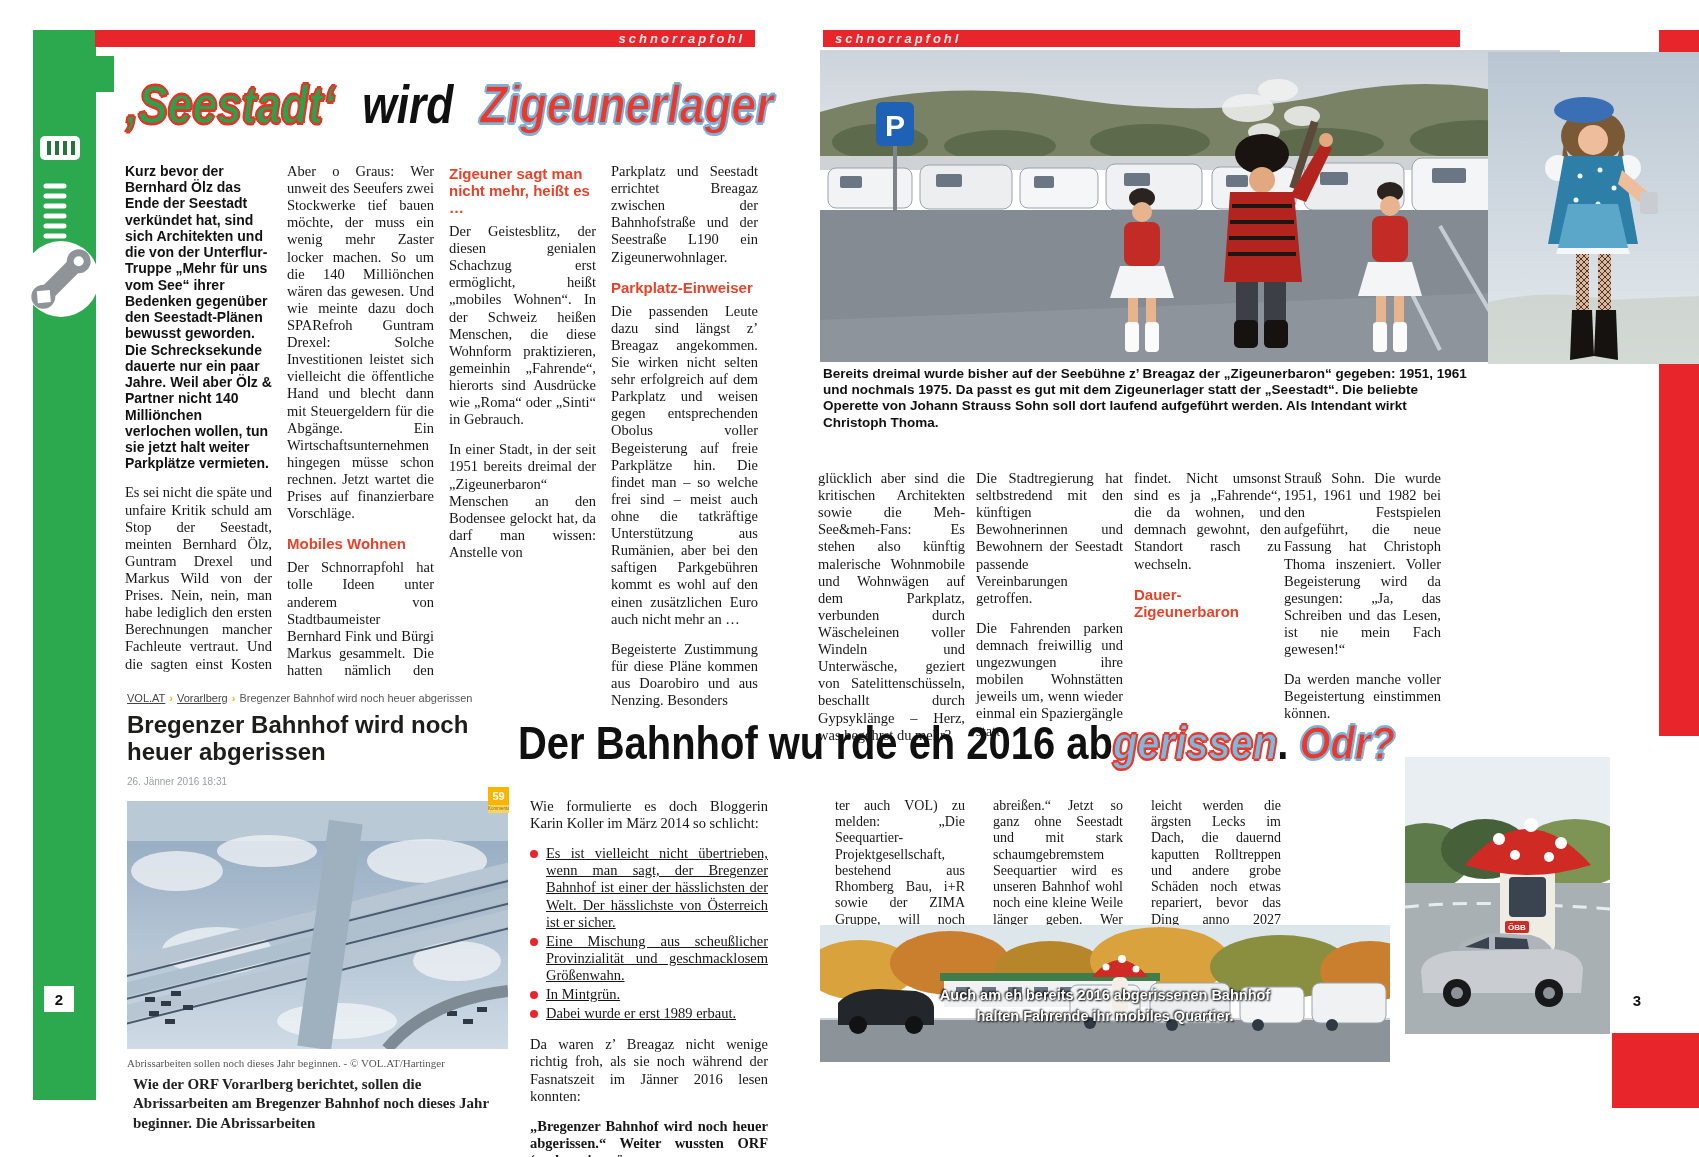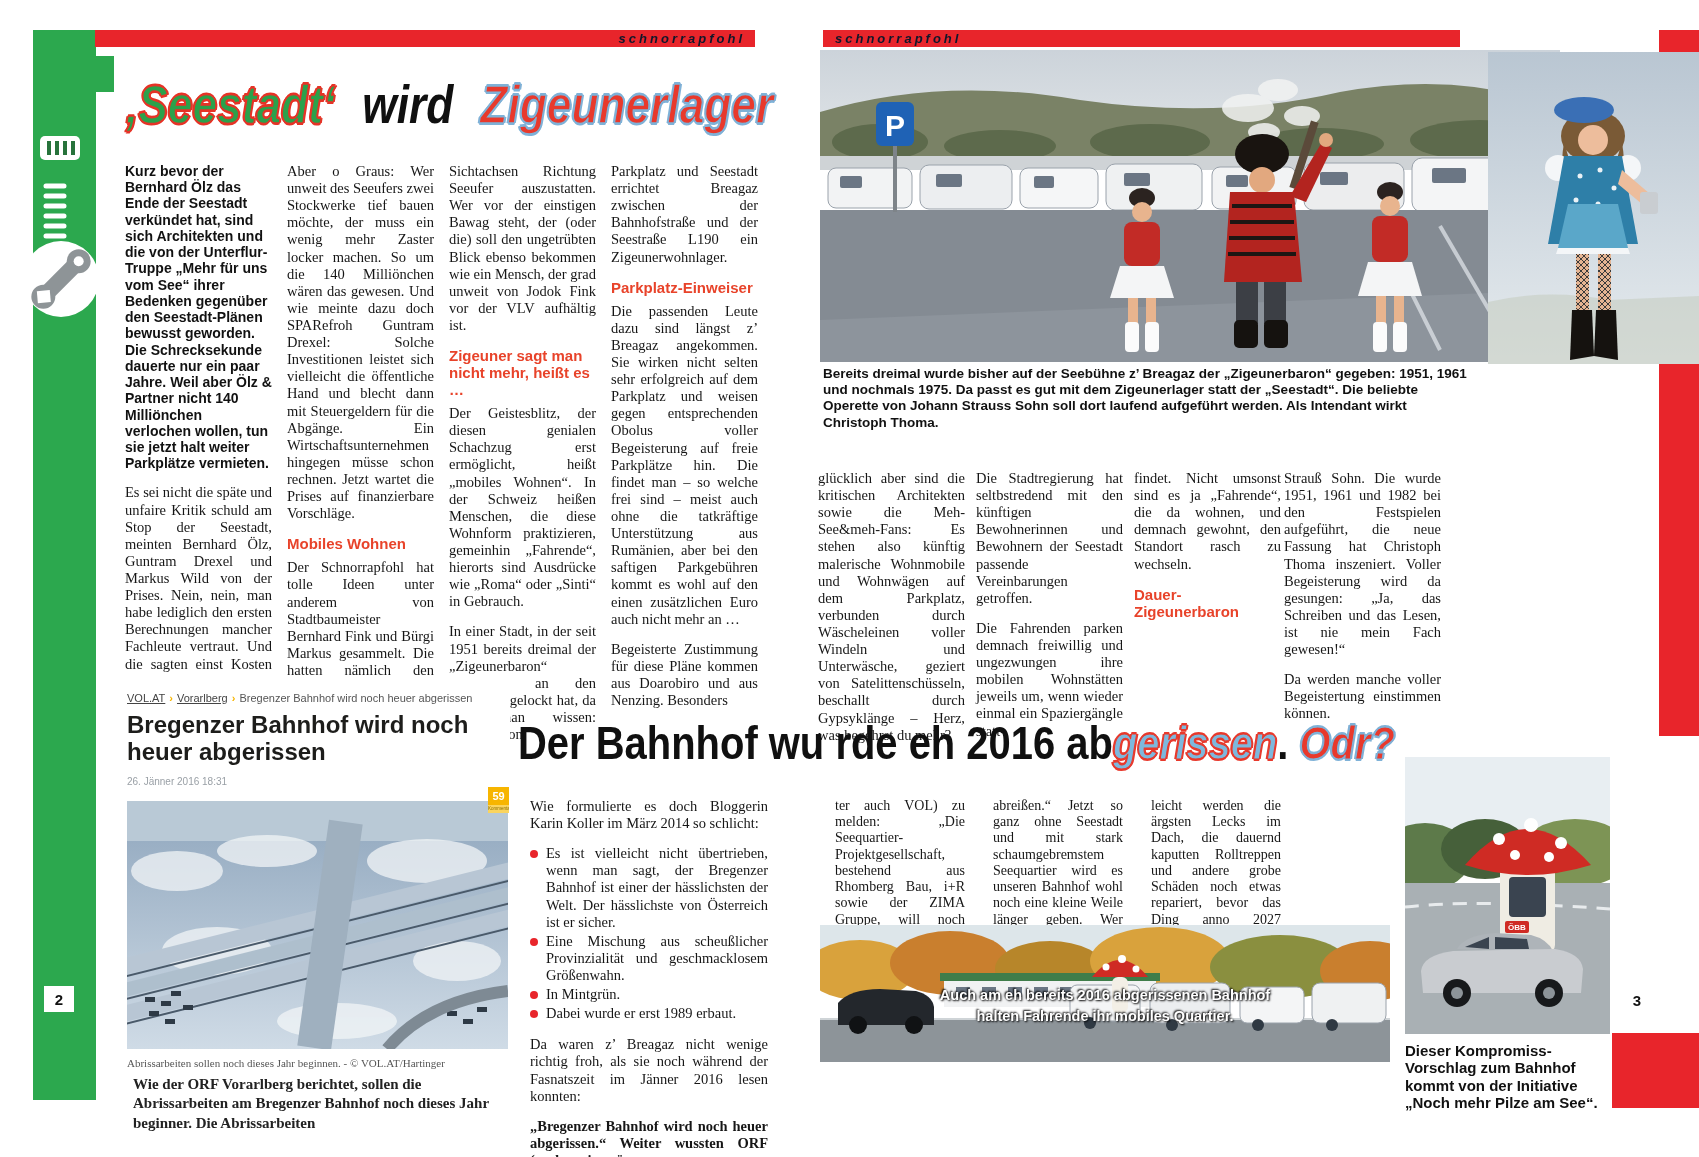--- a/index.html
+++ b/index.html
@@ -5,21 +5,21 @@
   html,body{margin:0;padding:0;background:#ffffff;}
   #page{position:relative;width:1699px;height:1157px;background:#ffffff;overflow:hidden;
         font-family:"Liberation Serif",serif;color:#161616;}
   .abs{position:absolute;}
   
   .greenbar{left:33px;top:30px;width:63px;height:1070px;background:#2ca84e;z-index:1;}
   .green-tab{left:96px;top:56px;width:18px;height:36px;background:#2ca84e;z-index:1;}
   .mast{height:17px;background:#e8252b;z-index:2;display:flex;align-items:center;}
   .mast-left{left:95px;top:30px;width:660px;justify-content:flex-end;padding-right:10px;box-sizing:border-box;}
   .mast-right{left:823px;top:30px;width:637px;padding-left:12px;box-sizing:border-box;}
-  .mast span{font:italic bold 13px "Liberation Sans",sans-serif;color:#0f172a;letter-spacing:3px;}
+  .mast span{font:italic bold 13px "Liberation Sans",sans-serif;color:#e5e5e5;letter-spacing:3px;}
   .redbar-right{left:1659px;top:30px;width:40px;height:706px;background:#e8252b;z-index:1;}
   .red-block{left:1612px;top:1033px;width:87px;height:75px;background:#e8252b;z-index:1;}
   .pagenum{font:bold 15px "Liberation Sans",sans-serif;color:#111;z-index:4;}
   .pagenum-box{left:44px;top:986px;width:30px;height:26px;background:#fff;display:flex;align-items:center;justify-content:center;z-index:2;}
   
   .h1{left:126px;top:76px;width:800px;transform:scaleX(0.82);transform-origin:left top;
       font:italic bold 54px/1.05 "Liberation Sans",sans-serif;white-space:nowrap;z-index:3;}
   .h1-green{color:#2ba14b;-webkit-text-stroke:1.4px #e63327;
       text-shadow:2px 0 0 #e63327,-2px 0 0 #e63327,0 2px 0 #e63327,0 -2px 0 #e63327;}
   .h1-black{color:#101010;margin:0 18px;}
@@ -39,21 +39,21 @@
   .lead{font:bold 14px/1.16 "Liberation Sans",sans-serif;color:#111;text-align:left;margin:0 0 13px 0;hyphens:auto;}
   .subhead{font:bold 15px "Liberation Sans",sans-serif;color:#e8432a;margin:2px 0 7px 0;}
   .lp-c1{left:125px;top:163px;} .lp-c2{left:287px;top:163px;} .lp-c3{left:449px;top:163px;} .lp-c4{left:611px;top:163px;}
   .rp-c1{left:818px;top:470px;} .rp-c2{left:976px;top:470px;} .rp-c3{left:1134px;top:470px;} .rp-c4{left:1284px;top:470px;width:157px;}
   .rb-c1{left:818px;top:798px;} .rb-c2{left:976px;top:798px;} .rb-c3{left:1134px;top:798px;}
   
   .photo-cap{left:823px;top:366px;width:648px;font:bold 13.5px/1.2 "Liberation Sans",sans-serif;color:#111;z-index:2;}
   .cap3{left:1405px;top:1042px;width:205px;font:bold 15px/1.16 "Liberation Sans",sans-serif;color:#111;z-index:2;}
   
   .midcol{left:530px;top:798px;width:238px;z-index:1;}
-  .bullet-row{display:flex;gap:8px;margin:0 0 2px 0;}
+  .bullet-row{display:flex;gap:8px;margin:0 0 2px 0;text-decoration:underline;}
   .bullet-dot{width:8px;height:8px;border-radius:50%;background:#e8252b;flex:0 0 8px;margin-top:5px;}
   .bullet-text{font:14.5px/1.18 "Liberation Serif",serif;text-align:justify;hyphens:auto;}
   .bold-serif{font-weight:bold;}
   
   .photo{z-index:2;}
   .photo1{left:820px;top:50px;width:740px;height:312px;}
   .woman{left:1488px;top:52px;width:211px;height:312px;z-index:3;}
   .photo2{left:820px;top:925px;width:570px;height:137px;}
   .photo2-cap{left:840px;top:985px;width:530px;text-align:center;z-index:3;
       font:bold 14.5px/1.45 "Liberation Sans",sans-serif;color:#fff;
@@ -124,21 +124,20 @@
   <div class="abs col lp-c1">
     <p class="lead">Kurz bevor der Bernhard Ölz das Ende der Seestadt verkündet hat, sind sich Architekten und die von der Unterflur-Truppe „Mehr für uns vom See“ ihrer Bedenken gegenüber den Seestadt-Plänen bewusst geworden. Die Schrecksekunde dauerte nur ein paar Jahre. Weil aber Ölz &amp; Partner nicht 140 Milliönchen verlochen wollen, tun sie jetzt halt weiter Parkplätze vermieten.</p>
     <p class="body-text">Es sei nicht die späte und unfaire Kritik schuld am Stop der Seestadt, meinten Bernhard Ölz, Guntram Drexel und Markus Wild von der Prises. Nein, nein, man habe lediglich den ersten Berechnungen mancher Fachleute vertraut. Und die sagten einst Kosten von rund 100 Millionen voraus.</p>
   </div>
   <div class="abs col lp-c2">
     <p class="body-text">Aber o Graus: Wer unweit des Seeufers zwei Stockwerke tief bauen möchte, der muss ein wenig mehr Zaster locker machen. So um die 140 Milliönchen wären das gewesen. Und wie meinte dazu doch SPARefroh Guntram Drexel: Solche Investitionen leistet sich vielleicht die öffentliche Hand und blecht dann mit Steuergeldern für die Abgänge. Ein Wirtschaftsunternehmen hingegen müsse schon rechnen. Jetzt wartet die Prises auf finanzierbare Vorschläge.</p>
     <div class="subhead">Mobiles Wohnen</div>
     <p class="body-text">Der Schnorrapfohl hat tolle Ideen unter anderem von Stadtbaumeister Bernhard Fink und Bürgi Markus gesammelt. Die hatten nämlich den genialen Einfall, die Seestadt künftig mit frei wechselbaren</p>
   </div>
   <div class="abs col lp-c3">
-    <p class="body-text">Sichtachsen Richtung Seeufer auszustatten. Wer vor der einstigen Bawag steht, der (oder die) soll den ungetrübten Blick ebenso bekommen wie ein Mensch, der grad unweit von Jodok Fink vor der VLV aufhältig ist.</p>
     <div class="subhead">Zigeuner sagt man nicht mehr, heißt es …</div>
     <p class="body-text">Der Geistesblitz, der diesen genialen Schachzug erst ermöglicht, heißt „mobiles Wohnen“. In der Schweiz heißen Menschen, die diese Wohnform praktizieren, gemeinhin „Fahrende“, hierorts sind Ausdrücke wie „Roma“ oder „Sinti“ in Gebrauch.</p>
     <p class="body-text">In einer Stadt, in der seit 1951 bereits dreimal der „Zigeunerbaron“ Menschen an den Bodensee gelockt hat, da darf man wissen: Anstelle von</p>
   </div>
   <div class="abs col lp-c4">
     <p class="body-text">Parkplatz und Seestadt errichtet Breagaz zwischen der Bahnhofstraße und der Seestraße L190 ein Zigeunerwohnlager.</p>
     <div class="subhead">Parkplatz-Einweiser</div>
     <p class="body-text">Die passenden Leute dazu sind längst z’ Breagaz angekommen. Sie wirken nicht selten sehr erfolgreich auf dem Parkplatz und weisen gegen entsprechenden Obolus voller Begeisterung auf freie Parkplätze hin. Die findet man – so welche frei sind – meist auch ohne die tatkräftige Unterstützung aus Rumänien, aber bei den saftigen Parkgebühren kommt es wohl auf den einen zusätzlichen Euro auch nicht mehr an …</p>
     <p class="body-text">Begeisterte Zustimmung für diese Pläne kommen aus Doarobiro und aus Nenzing. Besonders</p>
   </div>
@@ -476,15 +475,14 @@
       <path d="M52,192 Q60,178 90,176 L126,178 Q142,182 148,194 Z" fill="#aeb4b9"></path>
       <path d="M60,190 L84,180 L84,192 Z" fill="#3a4450"></path>
         <path d="M90,180 L122,182 L124,192 L90,192 Z" fill="#3a4450"></path>
       <path d="M16,214 Q18,198 48,194 L150,192 Q176,196 178,212 L176,236 L18,236 Z" fill="#c9ccd0"></path>
       <circle cx="52" cy="236" r="14" fill="#17191b"></circle>
         <circle cx="52" cy="236" r="6" fill="#8d9499"></circle>
       <circle cx="144" cy="236" r="14" fill="#17191b"></circle>
         <circle cx="144" cy="236" r="6" fill="#8d9499"></circle>
     </g>
   </svg>
-  <div class="abs cap3">Dieser Kompromiss-Vorschlag zum Bahnhof kommt von der Initiative „Noch mehr Pilze am See“.</div>
 
 </div>
 
 </body></html>

